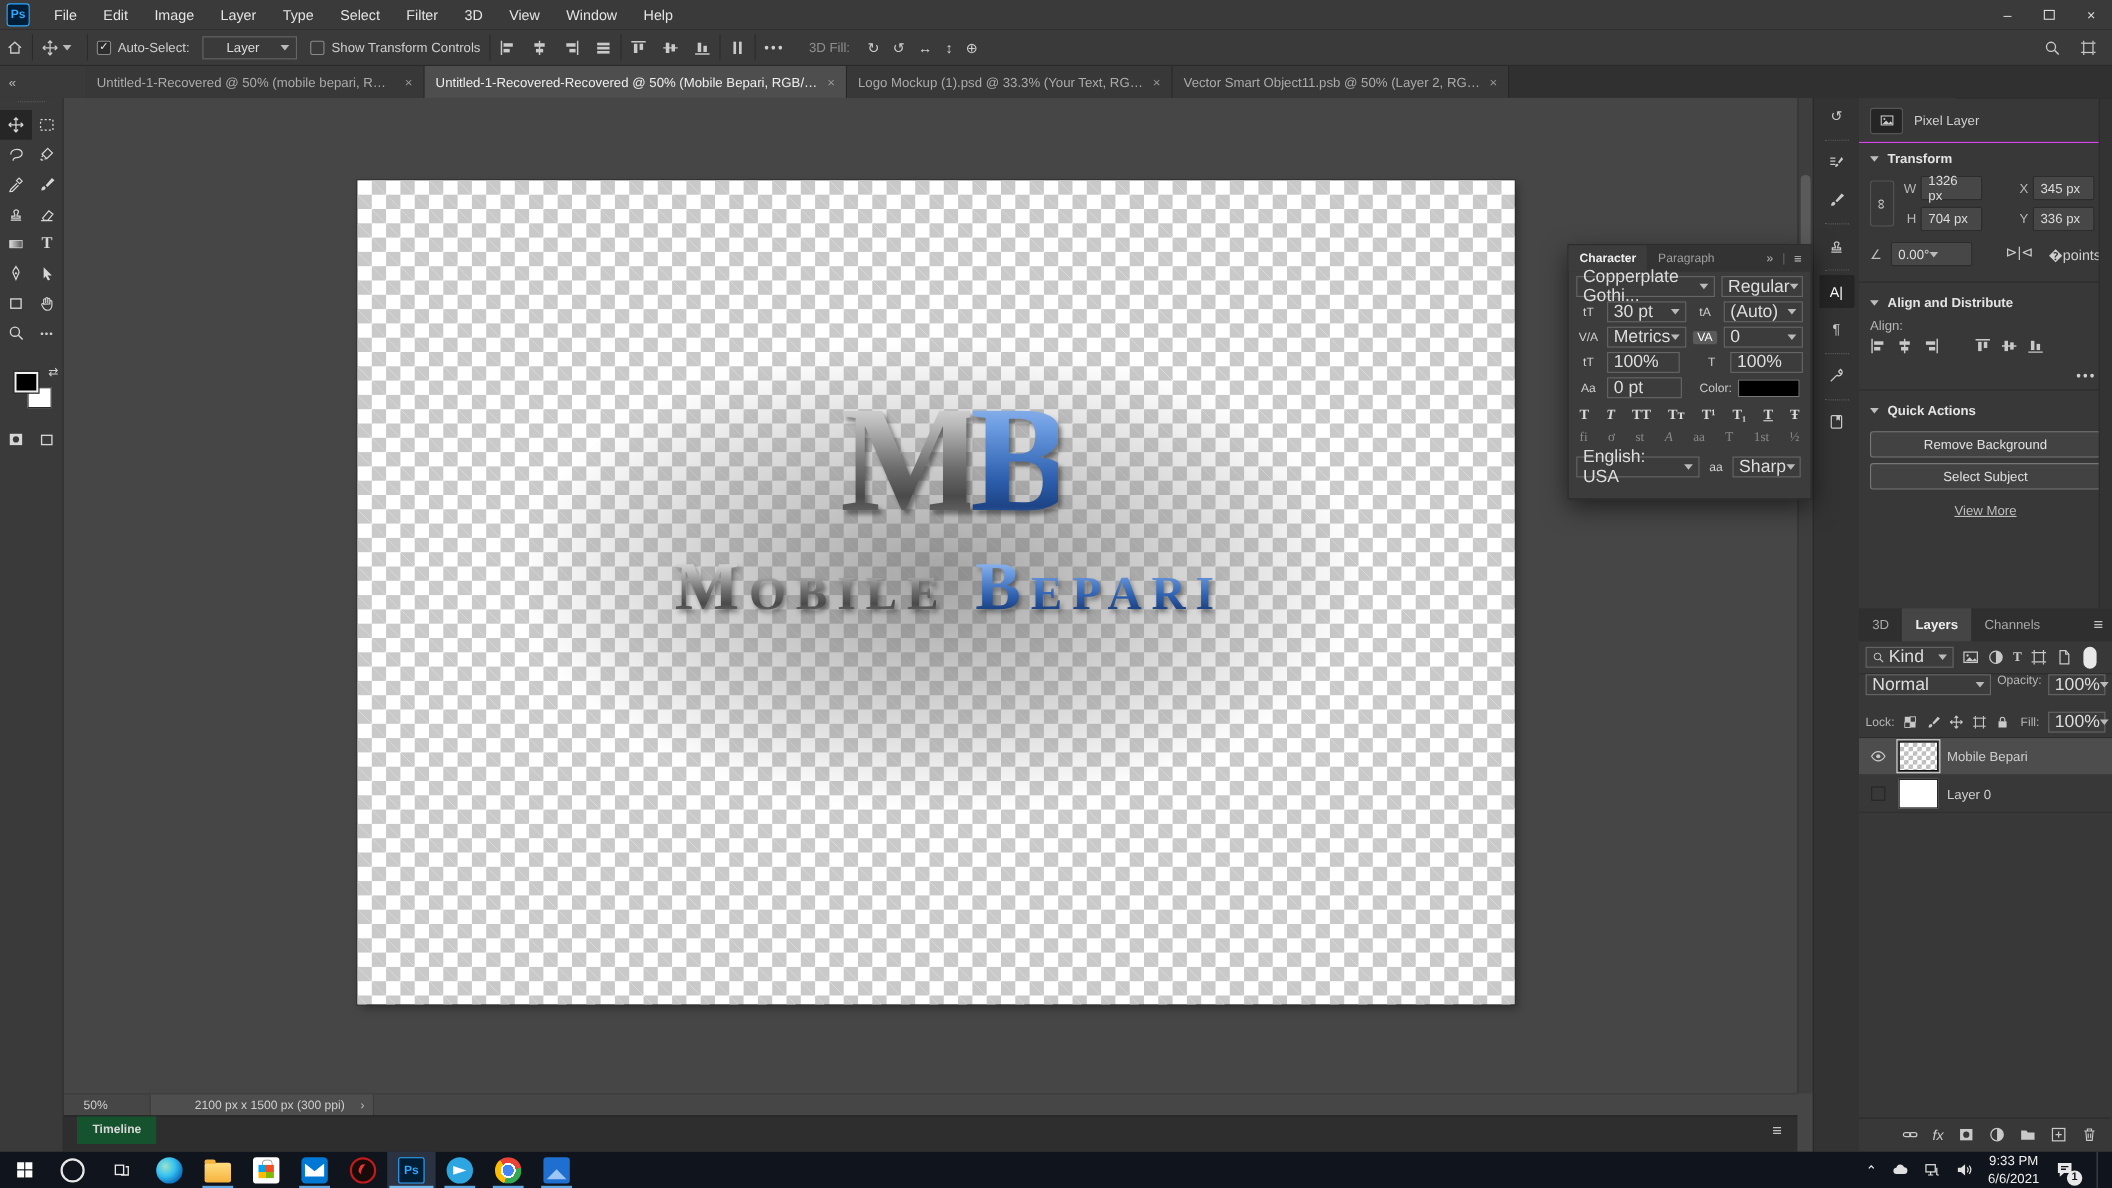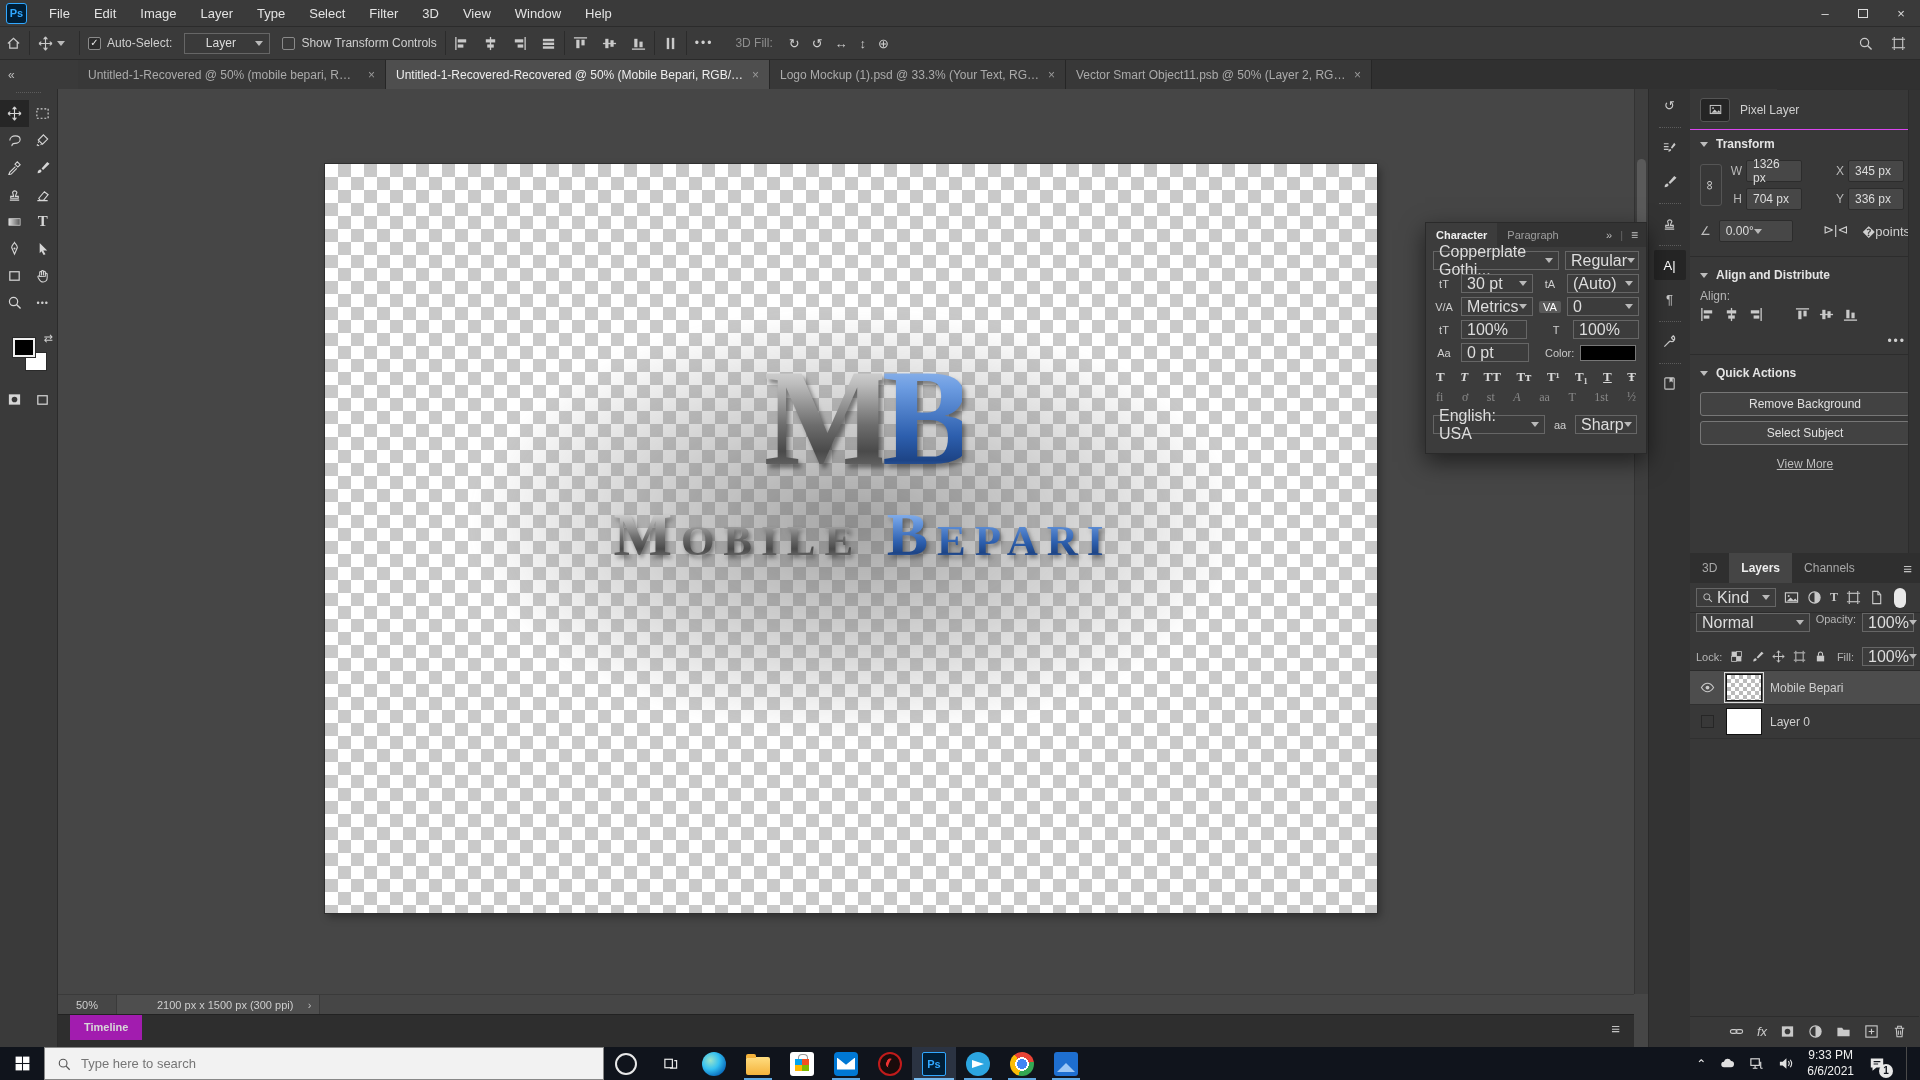--- a/index.html
+++ b/index.html
@@ -87,28 +87,28 @@
   .metal { background:linear-gradient(180deg,#fdfdfd 0%,#bdbdbd 28%,#6d6d6d 55%,#4a4a4a 72%,#8f8f8f 100%);
       -webkit-background-clip:text; background-clip:text; color:transparent;
       text-shadow:0 0 1px rgba(0,0,0,.0); }
   .bluemetal { background:linear-gradient(180deg,#b9d2f5 0%,#6d9de2 30%,#2d5fae 62%,#1d4486 78%,#6e9fe0 100%);
       -webkit-background-clip:text; background-clip:text; color:transparent; }
   #wordmark { margin-top:16px; font-size:62px; font-weight:600; font-variant:small-caps;
       letter-spacing:9px; line-height:1; filter:drop-shadow(2px 3px 2px rgba(40,40,40,.5)); }
 
   
   #statusbar { left:58px; top:994px; width:1576px; height:20px; background:#464646;
-      border-top:1px solid #3a3a3a; display:flex; align-items:center; font-size:11px; color:#cfcfcf; }
+      border-top:1px solid #3a3a3a; display:flex; align-items:center; font-size:11px; color:#cfcfcf;gap:20px; }
   #statusbar .zoomv { width:58px; text-align:center; }
   #statusbar .chip { background:#4e4e4e; border-left:1px solid #3a3a3a; border-right:1px solid #3a3a3a;
       height:20px; display:flex; align-items:center; padding:0 26px 0 40px; position:relative; }
   #statusbar .chip .chev { position:absolute; right:8px; color:#bdbdbd; }
   #timelinebar { left:58px; top:1014px; width:1576px; height:33px; background:#2e2e2e;
       border-top:1px solid #222; display:flex; align-items:flex-start; }
-  #timelinebar .ttab { margin-left:12px; background:#a21caf; color:#d8d8d8; font-size:11px; font-weight:bold;
+  #timelinebar .ttab { margin-left:12px; background:#14532d; color:#d8d8d8; font-size:11px; font-weight:bold;
       padding:6px 14px 7px; }
   #timelinebar .hamb { margin-left:auto; margin-right:14px; margin-top:6px; }
 
   
   #dockstrip { left:1648px; top:60px; width:42px; height:987px; background:#333333; border-left:1px solid #2a2a2a;
       display:flex; flex-direction:column; align-items:center; color:#c9c9c9; }
   #dockstrip .dsbtn { width:32px; height:30px; display:flex; align-items:center; justify-content:center;
       margin:2px 0; font-size:13px; }
   #dockstrip .dsbtn.sel { background:#252525; color:#fff; border-radius:2px; }
   #dockstrip .grip { width:22px; border-top:1px dotted #5c5c5c; margin:5px 0 2px; }
@@ -993,26 +993,20 @@
       </div>
     </div>
   </div>
 
   <div id="taskbar" class="abs">
     <div class="tbcell">
         <svg class="ic" style="color:#fff;width:17px;height:17px">
           <use href="#s-win"></use>
         </svg>
       </div>
-    <div id="tsearch">
-      <svg class="ic" style="color:#555;width:14px;height:14px">
-          <use href="#s-zoom"></use>
-        </svg>
-      <input type="text" placeholder="Type here to search" style="">
-    </div>
     <div class="tbcell">
         <div class="cortana"></div>
       </div>
     <div class="tbcell">
         <svg class="ic" style="color:#e8e8e8">
           <use href="#s-tv"></use>
         </svg>
       </div>
     <div class="tbcell">
         <div class="appic edge"></div>

